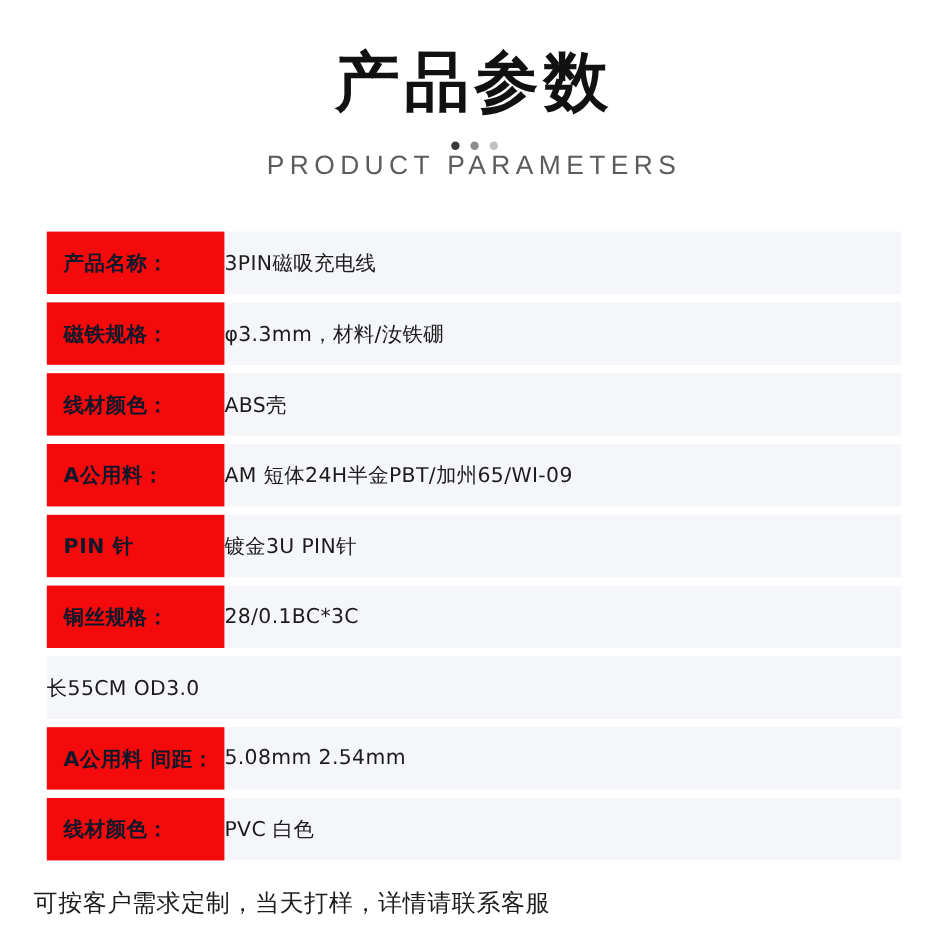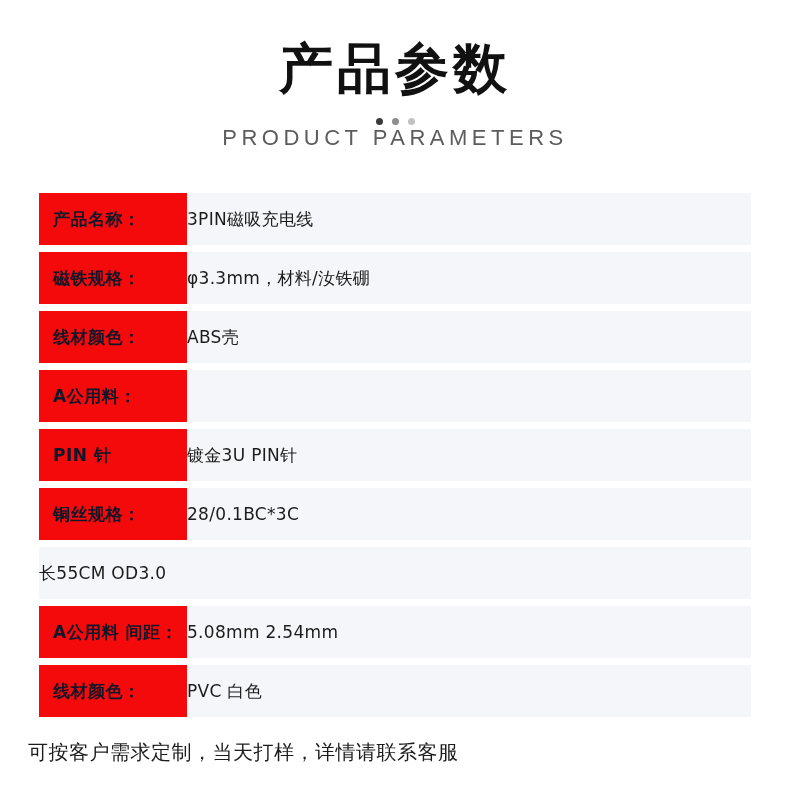--- a/index.html
+++ b/index.html
@@ -124,20 +124,21 @@
       <div class="value">φ3.3mm，材料/汝铁硼</div>
     </div>
 
     <div class="row">
       <div class="label">线材颜色：</div>
       <div class="value">ABS壳</div>
     </div>
 
     <div class="row">
       <div class="label">A公用料：</div>
+      <div class="value">AM 短体24H半金PBT/加州65/WI-09</div>
     </div>
 
     <div class="row">
       <div class="label">PIN 针</div>
       <div class="value">镀金3U PIN针</div>
     </div>
 
     <div class="row">
       <div class="label">铜丝规格：</div>
       <div class="value">28/0.1BC*3C</div>

